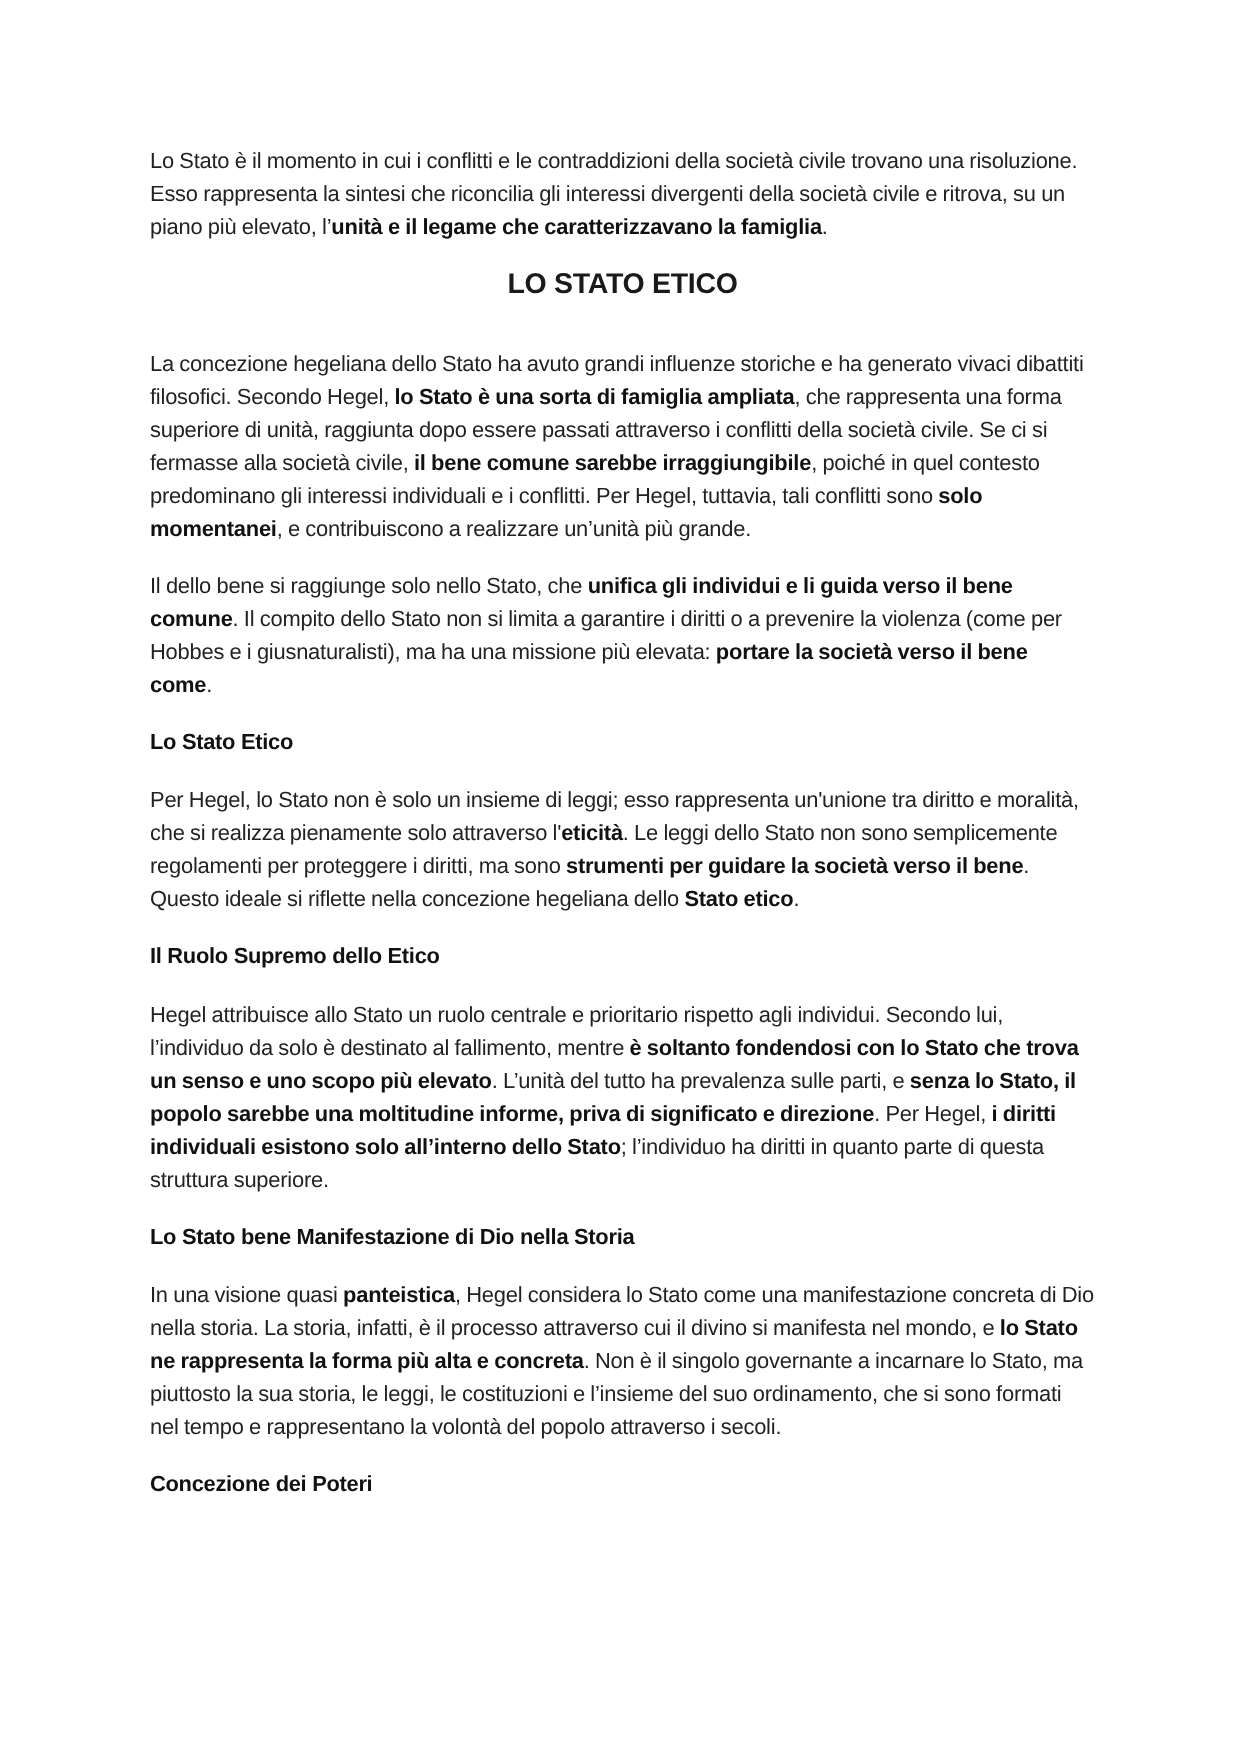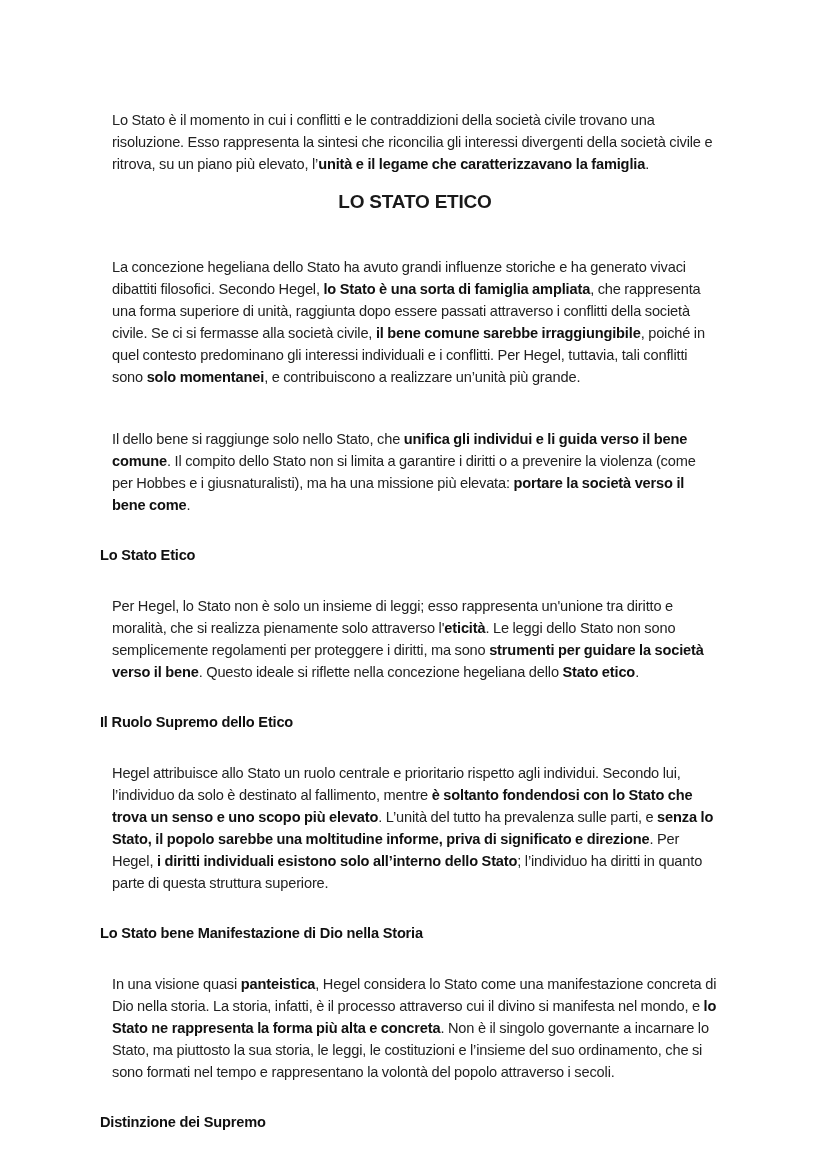--- a/index.html
+++ b/index.html
@@ -15,21 +15,21 @@
       font-family: "Liberation Sans", "DejaVu Sans", sans-serif;
       color: #222222;
     }
     .page {
       position: absolute;
       left: 100px;
       top: 97px;
       width: 630px;
     }
     p {
-      margin: 12px;
+      margin: 0;
       font-size: 14.6px;
       line-height: 22px;
       letter-spacing: -0.15px;
       word-spacing: -0.3px;
     }
     p b {
       font-weight: bold;
       color: #111111;
     }
     .title {
@@ -89,15 +89,15 @@
   </p>
   <div class="gap-para"></div>
 
   <div class="h3">Lo Stato bene Manifestazione di Dio nella Storia</div>
   <div class="gap-after-heading"></div>
   <p>
     <span>In una visione quasi </span><b>panteistica</b><span>, Hegel considera lo Stato come una manifestazione concreta di Dio nella storia. La storia, infatti, è il processo attraverso cui il divino si manifesta nel mondo, e </span><b>lo Stato ne rappresenta la forma più alta e concreta</b><span>. Non è il singolo governante a incarnare lo Stato, ma piuttosto la sua storia, le leggi, le costituzioni e l’insieme del suo ordinamento, che si sono formati nel tempo e rappresentano la volontà del popolo attraverso i secoli.</span>
   </p>
   <div class="gap-para"></div>
 
-  <div class="h3">Distinzione dei Supremo</div>
+  <div class="h3">Concezione dei Poteri</div>
 
 </div>
 
 </body></html>

